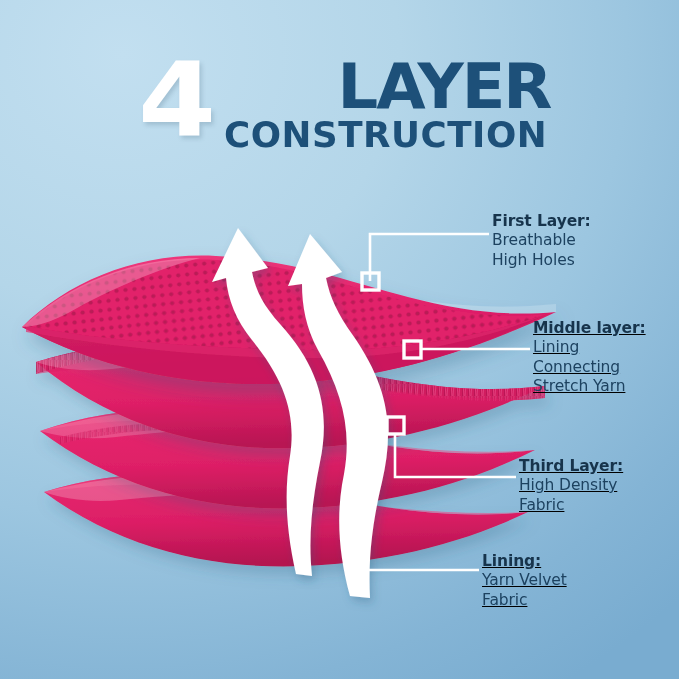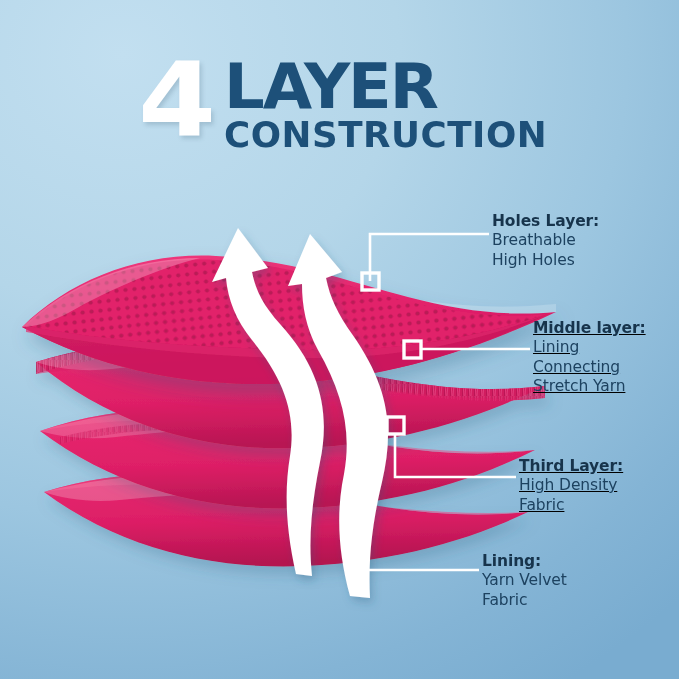--- a/index.html
+++ b/index.html
@@ -37,21 +37,21 @@
     font-weight:bold;
     color:#ffffff;
     font-family:"DejaVu Sans", sans-serif;
     letter-spacing:-4px;
     text-shadow:2px 3px 4px rgba(60,90,115,.22);
     transform:scaleX(1.08);
     transform-origin:left top;
   }
   #title-lines{
     margin-left:86px;
-    text-align:left;
+    text-align:right;
   }
   #line-layer{
     font-family:"DejaVu Sans", sans-serif;
     font-size:62px;
     line-height:54px;
     font-weight:bold;
     color:#1d5079;
     letter-spacing:-2px;
     transform:scaleX(1.03);
     transform-origin:left center;
@@ -96,21 +96,21 @@
     color:#1d4260;
     font-family:"DejaVu Sans", sans-serif;
     letter-spacing:-0.1px;
     white-space:nowrap;
     display:block;
     line-height:19.5px;
   }
   #callout-1{ left:492px; top:212px; }
   #callout-2{ left:533px; top:319px;text-decoration:underline; }
   #callout-3{ left:519px; top:457px;text-decoration:underline; }
-  #callout-4{ left:482px; top:552px; }
+  #callout-4{ left:482px; top:552px;text-decoration:underline; }
 </style>
 </head>
 <body>
 
 <div id="stage">
 
   <svg id="art" viewBox="0 0 679 679">
     <defs>
 
       <pattern id="meshDots" width="9" height="9" patternUnits="userSpaceOnUse" patternTransform="rotate(-6)">
@@ -282,21 +282,21 @@
     <div id="title-inner">
       <span id="big-four">4</span>
       <div id="title-lines">
         <span id="line-layer">LAYER</span>
         <span id="line-construction">CONSTRUCTION</span>
       </div>
     </div>
   </div>
 
   <div class="callout" id="callout-1">
-    <span class="ttl">Holes Layer:</span>
+    <span class="ttl">First Layer:</span>
     <span class="body-line">Breathable</span>
     <span class="body-line">High Holes</span>
   </div>
 
   <div class="callout" id="callout-2">
     <span class="ttl">Middle layer:</span>
     <span class="body-line">Lining</span>
     <span class="body-line">Connecting</span>
     <span class="body-line">Stretch Yarn</span>
   </div>

